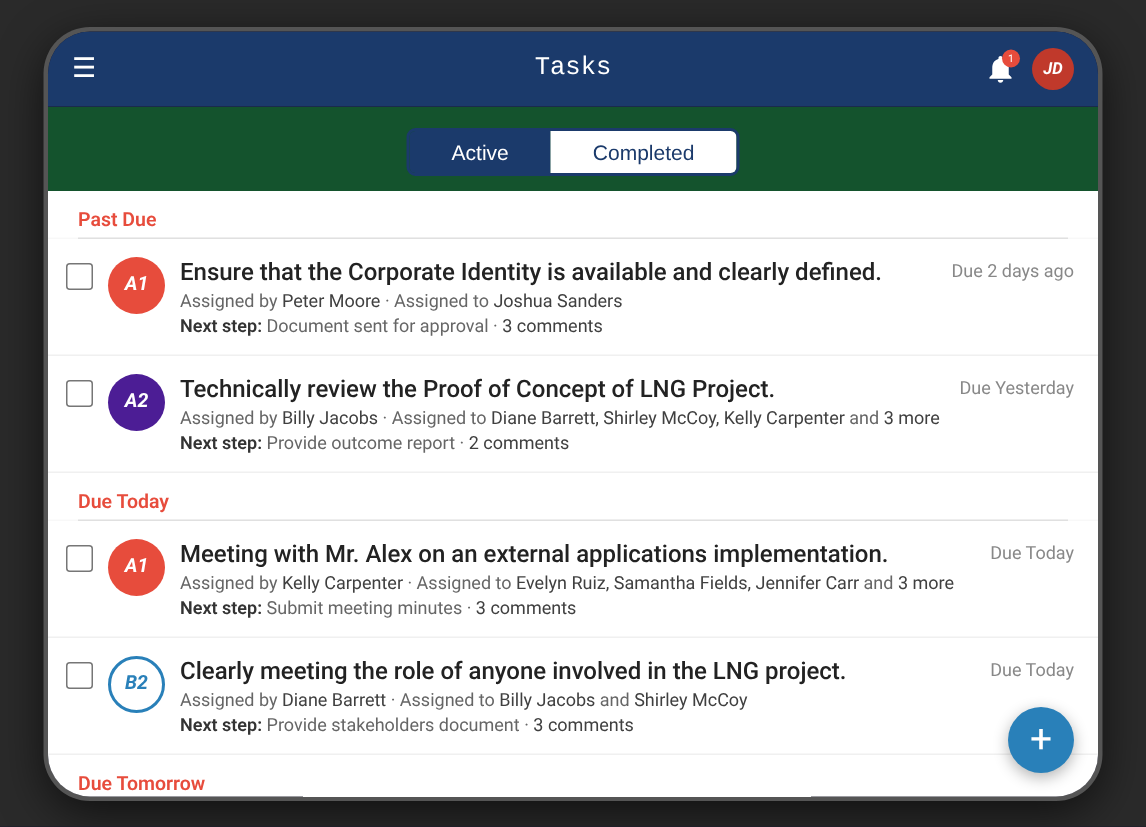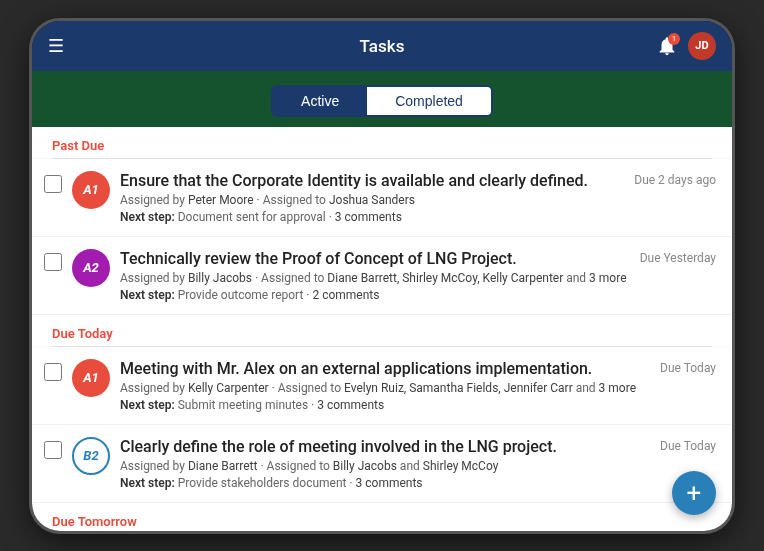--- a/index.html
+++ b/index.html
@@ -48,20 +48,21 @@
       line-height: 1;
     }
 
     .header-title {
       color: white;
       font-size: 17px;
       font-weight: 500;
       position: absolute;
       left: 50%;
       transform: translateX(-50%);
+      font-family: Liberation Mono, monospace;
     }
 
     .header-right {
       display: flex;
       align-items: center;
       gap: 10px;
     }
 
     .notification-badge {
       position: absolute;
@@ -82,20 +83,21 @@
       width: 28px;
       height: 28px;
       border-radius: 50%;
       background: #c0392b;
       display: flex;
       align-items: center;
       justify-content: center;
       color: white;
       font-size: 11px;
       font-weight: bold;
+      font-style: italic;
     }
 
     
     .app-content {
       background: #f8f8f8;
       flex: 1;
       overflow-y: auto;
       overflow-x: hidden;
       position: relative;
     }
@@ -248,21 +250,21 @@
       align-items: center;
       justify-content: center;
       color: white;
       font-size: 26px;
       box-shadow: 0 3px 10px rgba(0,0,0,0.3);
       cursor: pointer;
       line-height: 1;
     }
 
     .bg-red { background: #e74c3c; }
-    .bg-orange { background: #a21caf; }
+    .bg-orange { background: #4c1d95; }
     .bg-blue-light { background: #5dade2; border: 2px solid #2980b9; color: #2980b9 !important; background: white; }
   </style>
 </head>
 <body>
 
 <div class="tablet-frame">
 
   <div class="app-header">
     <div class="header-left">
       <span class="hamburger-icon">☰</span>
@@ -346,21 +348,21 @@
       </div>
       <div class="task-right">
         <div class="task-due">Due Today</div>
       </div>
     </div>
 
     <div class="task-item">
       <input type="checkbox" class="task-checkbox" style="">
       <div class="task-avatar bg-blue-light" style="color:#2980b9;">B2</div>
       <div class="task-content">
-        <div class="task-title">Clearly define the role of meeting involved in the LNG project.</div>
+        <div class="task-title">Clearly meeting the role of anyone involved in the LNG project.</div>
         <div class="task-meta">
           Assigned by <a class="task-link">Diane Barrett</a> · Assigned to <a class="task-link">Billy Jacobs</a> and <a class="task-link">Shirley McCoy</a>
         </div>
         <div class="task-next-step">
           <span class="step-label">Next step:</span> Provide stakeholders document · <a class="task-link">3 comments</a>
         </div>
       </div>
       <div class="task-right">
         <div class="task-due">Due Today</div>
       </div>

